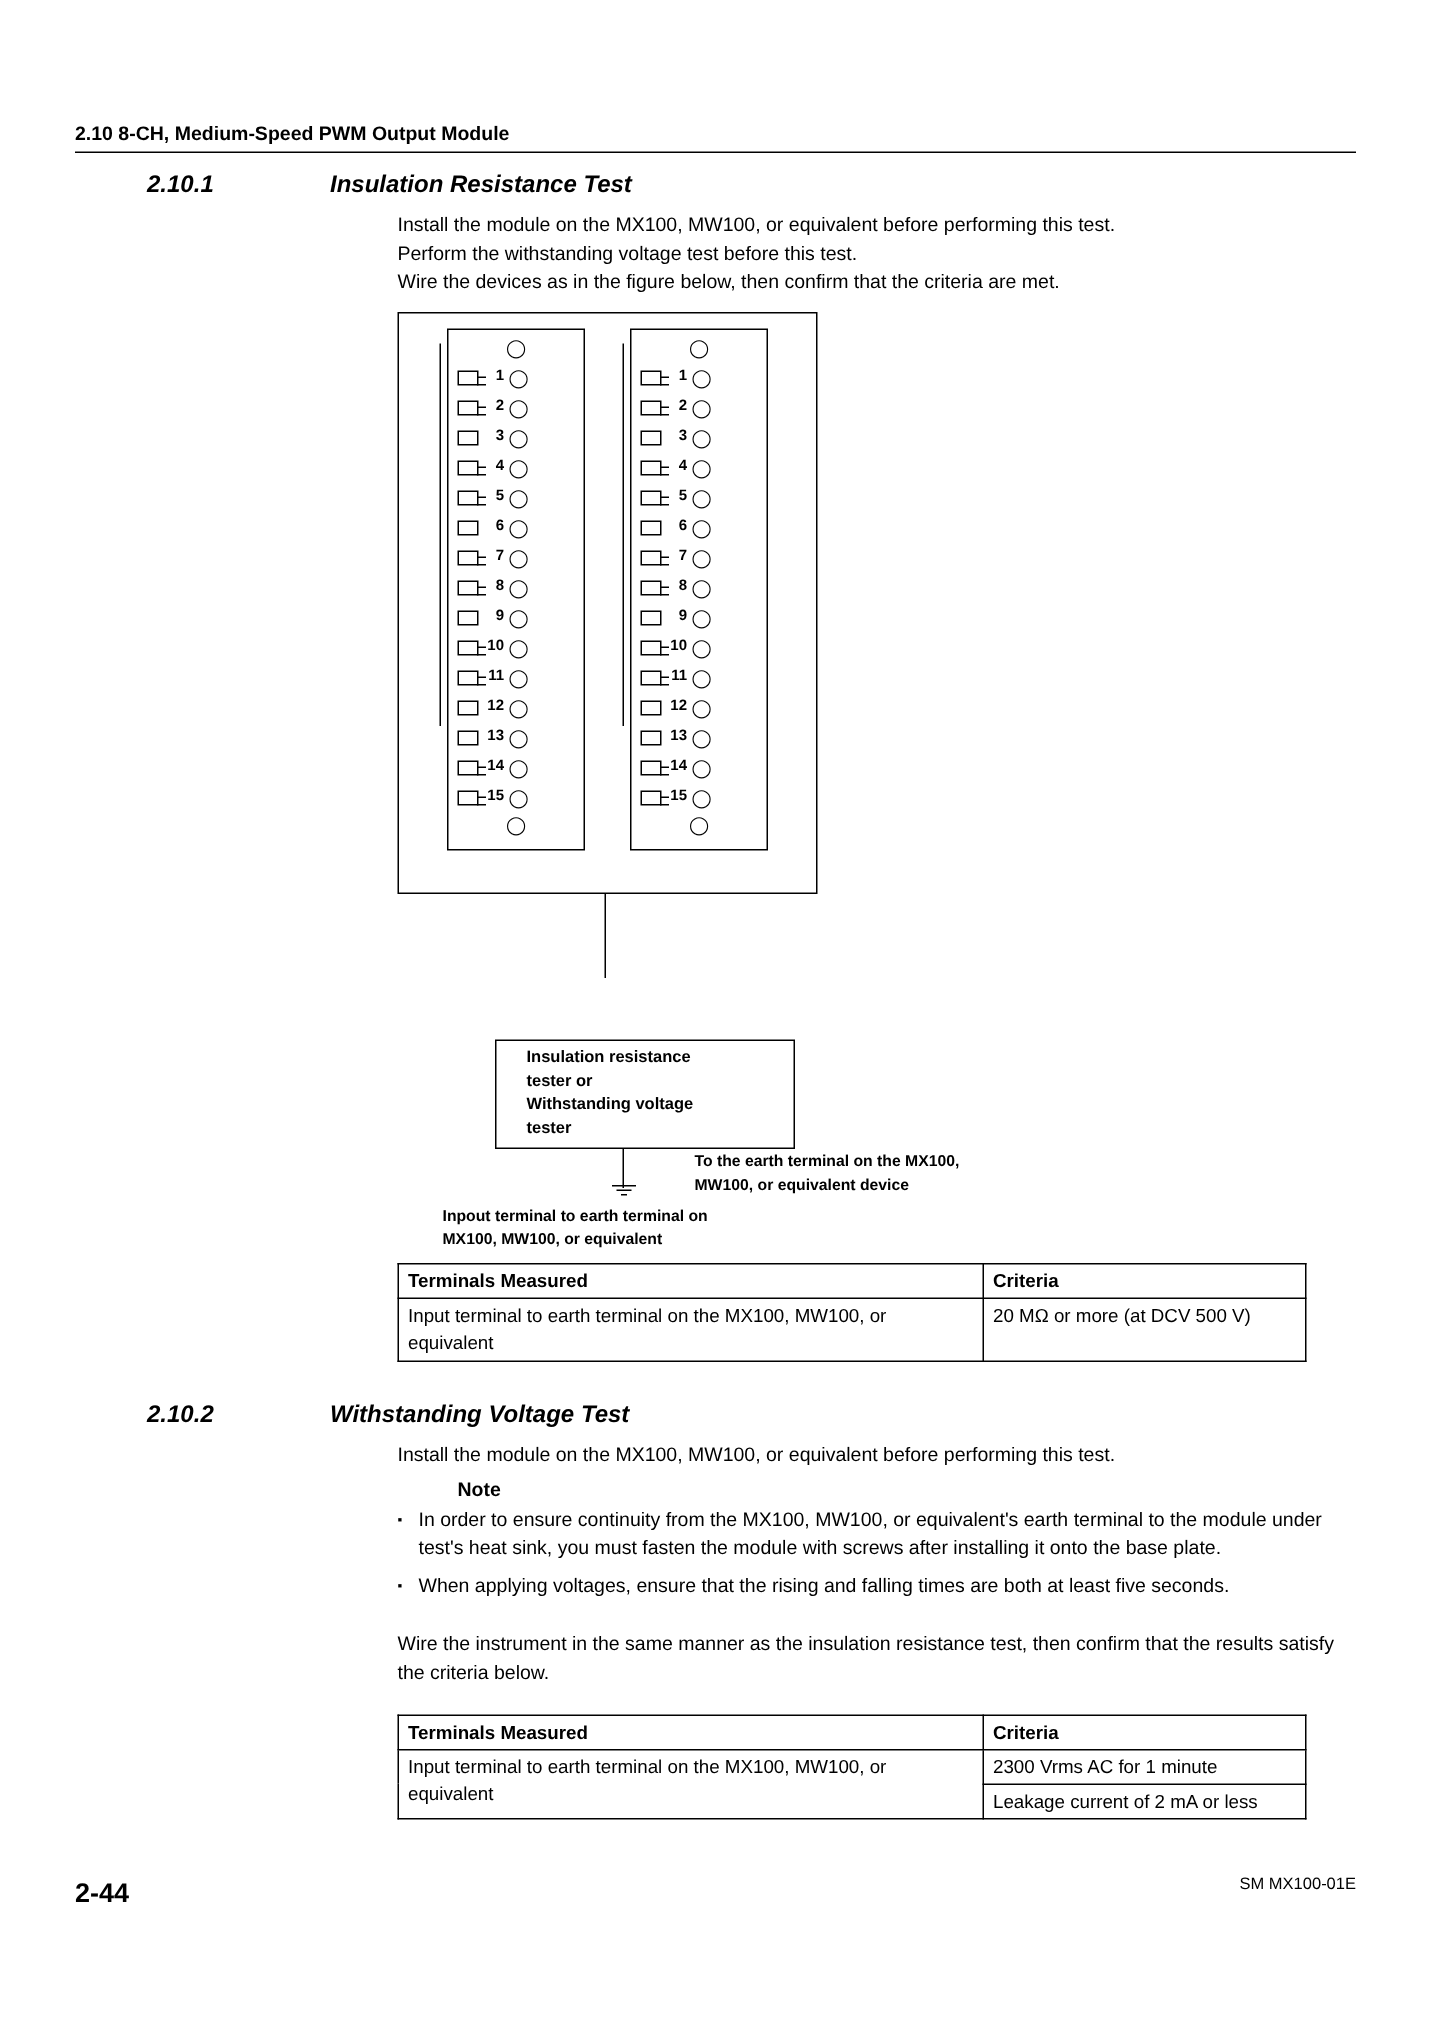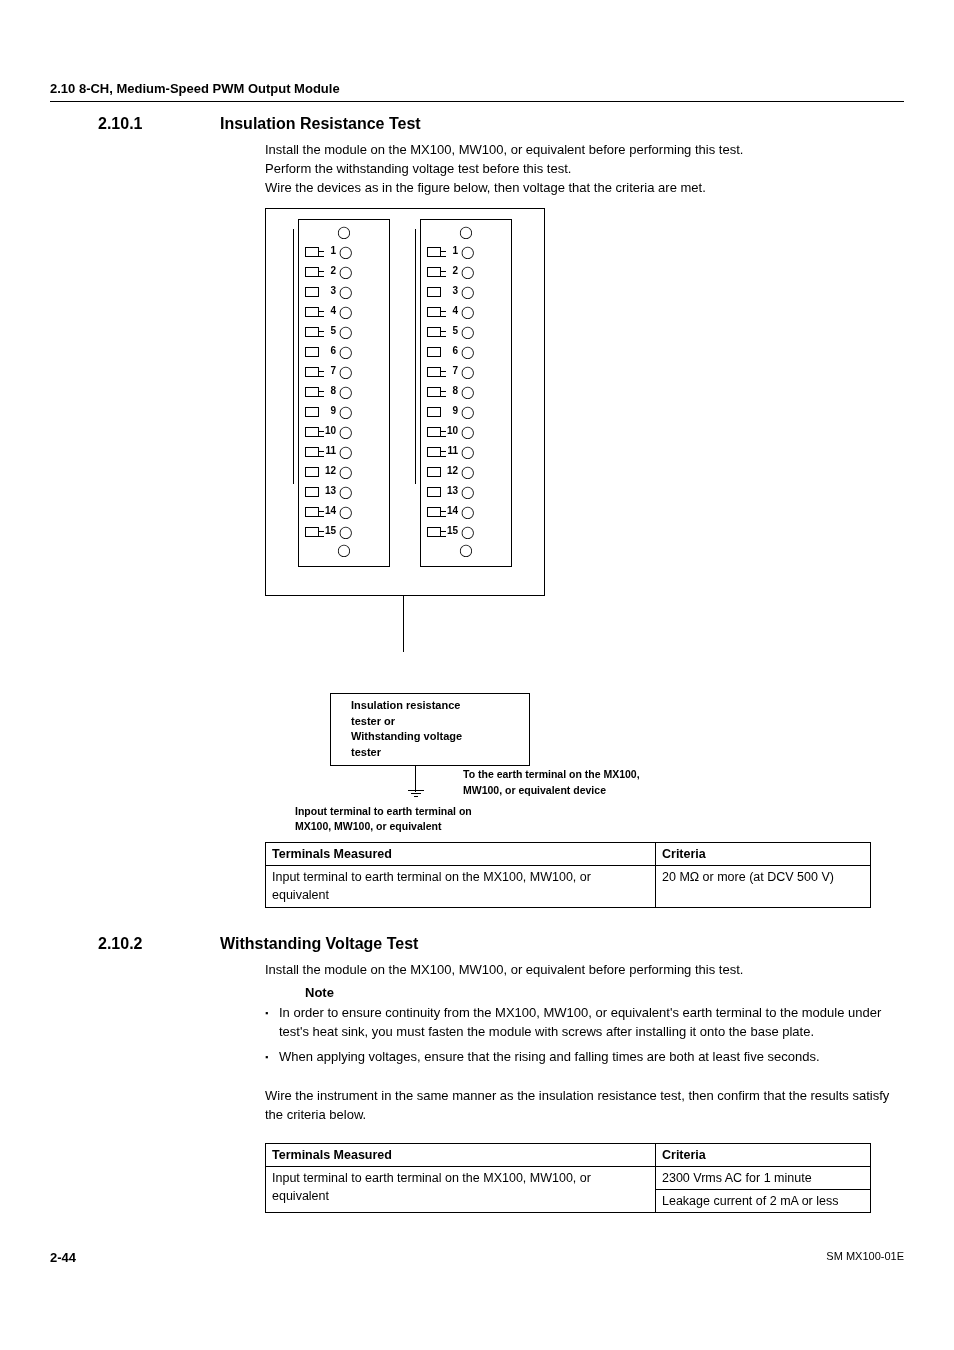--- a/index.html
+++ b/index.html
@@ -18,20 +18,21 @@
     font-size: 13px;
     border-bottom: 1px solid #000;
     padding-bottom: 2px;
     margin-bottom: 10px;
   }
   .heading-row {
     display: flex;
     font-weight: bold;
     font-size: 16px;
     margin-bottom: 6px;
+    font-style: italic;
   }
   .heading-num { width: 170px; padding-left: 48px; }
   .body-indent { margin-left: 215px; }
   .figure-wrap {
     margin: 10px 0 4px 215px;
   }
   .module-box {
     border: 1.5px solid #000;
     width: 280px;
     padding: 10px 12px 6px 12px;
@@ -120,36 +121,36 @@
   .note-head { font-weight: bold; margin-top: 4px; margin-left: 40px; }
   ul.notes { list-style: none; margin: 2px 0 0 0; }
   ul.notes li { position: relative; padding-left: 14px; margin-bottom: 6px; }
   ul.notes li::before { content: "▪"; position: absolute; left: 0; font-size: 9px; top: 3px; }
   .footer {
     display: flex;
     justify-content: space-between;
     margin-top: 36px;
     font-size: 11px;
   }
-  .footer .pn { font-weight: bold; font-size: 13px; }
+  .footer .pn { font-weight: bold; font-size: 18px; }
   .col-wrap { position: relative; }
 </style>
 </head>
 <body>
 
 <div class="section-header">2.10  8-CH, Medium-Speed PWM Output Module</div>
 
 <div class="heading-row">
   <div class="heading-num">2.10.1</div>
   <div>Insulation Resistance Test</div>
 </div>
 <div class="body-indent">
   <div>Install the module on the MX100, MW100, or equivalent before performing this test.</div>
   <div>Perform the withstanding voltage test before this test.</div>
-  <div>Wire the devices as in the figure below, then voltage that the criteria are met.</div>
+  <div>Wire the devices as in the figure below, then confirm that the criteria are met.</div>
 </div>
 
 <div class="figure-wrap">
   <div class="module-box">
     <div class="cols-row" id="cols-row">
         <div class="col-wrap">
           <div class="bus"></div>
           <div class="term-col">
             <div class="top-circle oc">◯</div>
             <div class="term-line">

